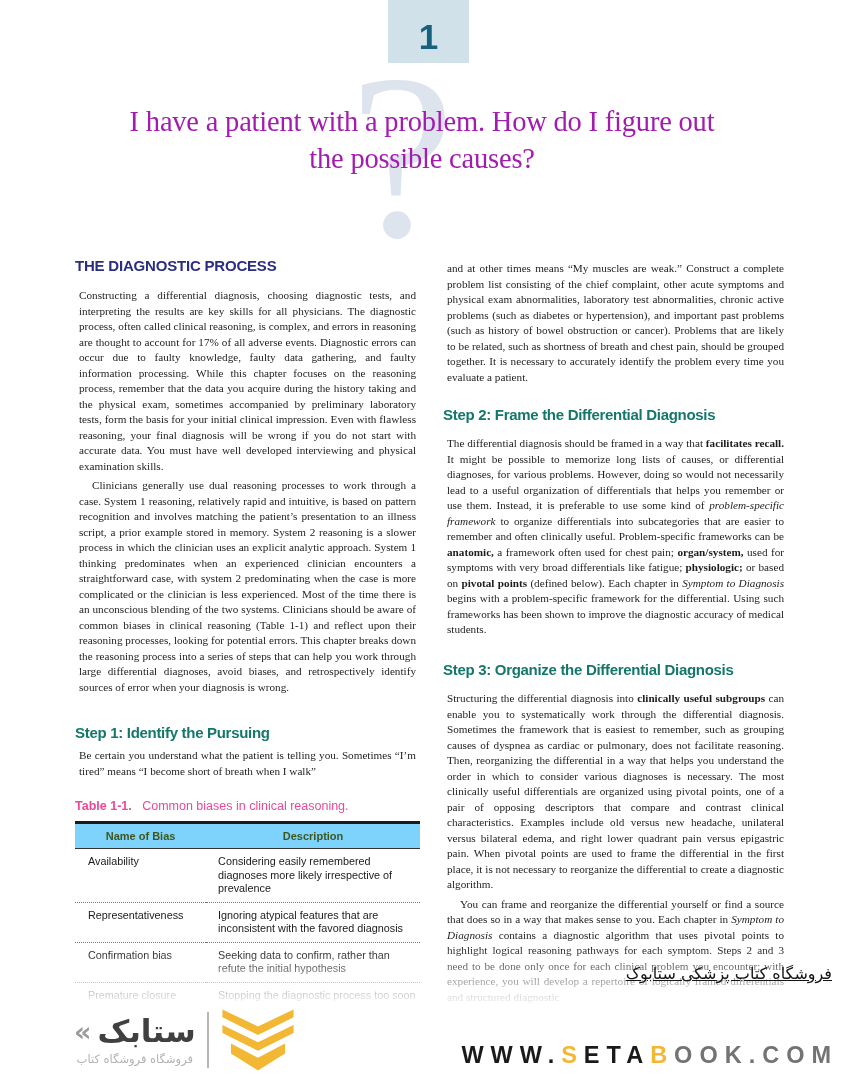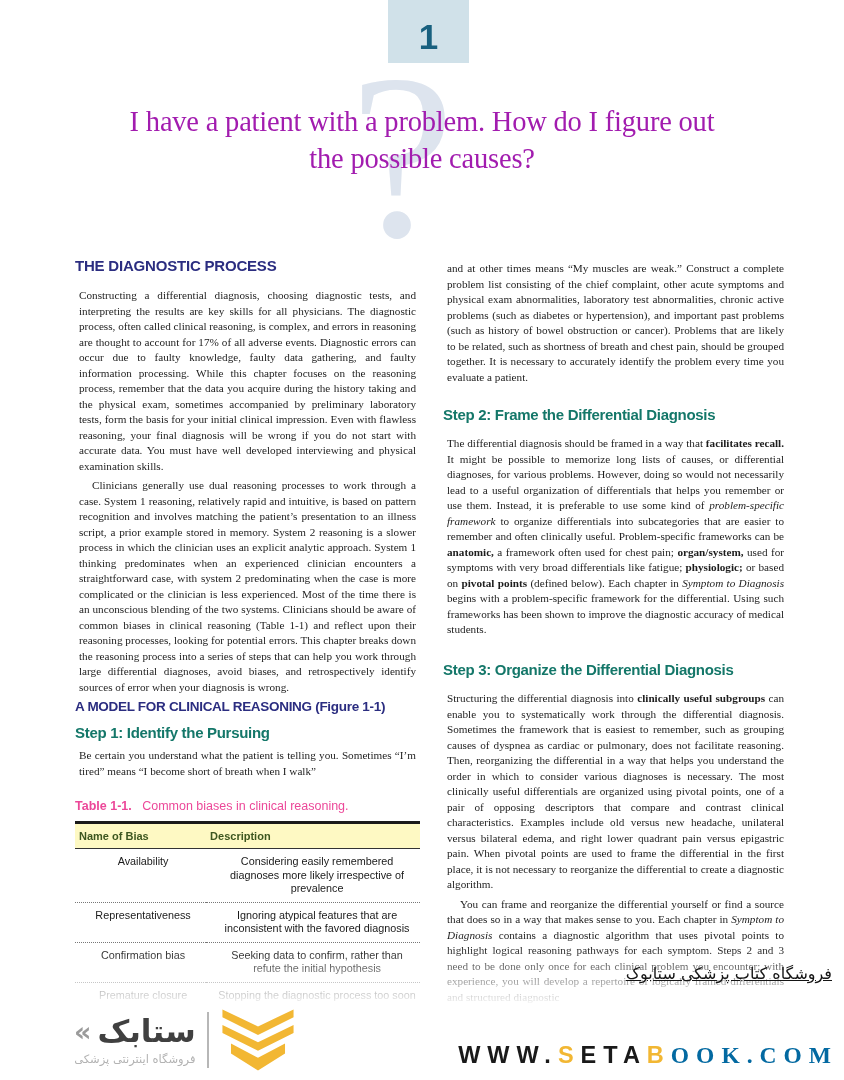--- a/index.html
+++ b/index.html
@@ -28,22 +28,22 @@
   .body-text{font-size:11.2px;line-height:15.5px;text-align:justify;color:#1d1d1d;}
   .body-text p{margin:4px;}
   .body-text p.indent{text-indent:13px;}
 
   
   .table-title{position:absolute;font-family:"Liberation Sans",sans-serif;font-size:12.5px;color:#ec4899;}
   .table-title b{font-weight:bold;}
   table.bias-table{position:absolute;border-collapse:collapse;width:345px;border-top:3px solid #1a1a1a;font-family:"Liberation Sans",sans-serif;table-layout:fixed;}
   table.bias-table col.c1{width:38%;}
   table.bias-table col.c2{width:62%;}
-  table.bias-table thead th{background:#fef9c3;color:#3d561f;font-weight:bold;font-size:11px;text-align:left;padding:6px 4px;border-bottom:1.5px solid #333;}
-  table.bias-table tbody td{font-size:10.8px;line-height:13.5px;color:#1a1a1a;vertical-align:top;padding:6px 8px 6px 13px;text-align:center;}
+  table.bias-table thead th{background:#7dd3fc;color:#3d561f;font-weight:bold;font-size:11px;text-align:center;padding:6px 4px;border-bottom:1.5px solid #333;}
+  table.bias-table tbody td{font-size:10.8px;line-height:13.5px;color:#1a1a1a;vertical-align:top;padding:6px 8px 6px 13px;}
   table.bias-table tbody td:last-child{padding-left:12px;padding-right:4px;}
   table.bias-table tbody tr + tr td{border-top:1px dotted #777;}
 
   
   .fade-overlay{position:absolute;left:0;top:948px;width:844px;height:132px;z-index:4;background:linear-gradient(to bottom,rgba(255,255,255,0) 0%,#ffffff 45%,#ffffff 100%);pointer-events:none;}
 
   
   .footer-logo{position:absolute;left:74px;top:1008px;z-index:6;display:flex;align-items:center;gap:11px;}
   .wordmark-block{display:flex;flex-direction:column;align-items:center;}
   .wordmark{display:flex;align-items:center;gap:6px;}
@@ -72,21 +72,20 @@
     <div>the possible causes?</div>
   </div>
 
   <div class="h-navy col-left" style="left:75px;top:257px;">THE DIAGNOSTIC PROCESS</div>
 
   <div class="col col-left body-text" style="top:284px;">
     <p>Constructing a differential diagnosis, choosing diagnostic tests, and interpreting the results are key skills for all physicians. The diagnostic process, often called clinical reasoning, is complex, and errors in reasoning are thought to account for 17% of all adverse events. Diagnostic errors can occur due to faulty knowledge, faulty data gathering, and faulty information processing. While this chapter focuses on the reasoning process, remember that the data you acquire during the history taking and the physical exam, sometimes accompanied by preliminary laboratory tests, form the basis for your initial clinical impression. Even with flawless reasoning, your final diagnosis will be wrong if you do not start with accurate data. You must have well developed interviewing and physical examination skills.</p>
     <p class="indent">Clinicians generally use dual reasoning processes to work through a case. System 1 reasoning, relatively rapid and intuitive, is based on pattern recognition and involves matching the patient’s presentation to an illness script, a prior example stored in memory. System 2 reasoning is a slower process in which the clinician uses an explicit analytic approach. System 1 thinking predominates when an experienced clinician encounters a straightforward case, with system 2 predominating when the case is more complicated or the clinician is less experienced. Most of the time there is an unconscious blending of the two systems. Clinicians should be aware of common biases in clinical reasoning (Table 1-1) and reflect upon their reasoning processes, looking for potential errors. This chapter breaks down the reasoning process into a series of steps that can help you work through large differential diagnoses, avoid biases, and retrospectively identify sources of error when your diagnosis is wrong.</p>
   </div>
 
-  <div class="h-navy tight" style="left:75px;top:699px;">A MODEL FOR CLINICAL REASONING (Figure 1-1)</div>
   <div class="h-teal" style="left:75px;top:724px;">Step 1: Identify the Pursuing</div>
 
   <div class="col col-left body-text" style="top:744px;">
     <p>Be certain you understand what the patient is telling you. Sometimes “I’m tired” means “I become short of breath when I walk”</p>
   </div>
 
   <div class="table-title" style="left:75px;top:799px;">
     <b>Table 1-1.</b>
     <span>&nbsp;</span>
     <span>Common biases in clinical reasoning.</span>
@@ -141,26 +140,26 @@
   </div>
 
   <div class="fade-overlay"></div>
 
   <div class="footer-logo">
     <div class="wordmark-block">
       <div class="wordmark">
         <span class="guillemet">«</span>
         <span class="brand" dir="rtl">ستابک</span>
       </div>
-      <div class="tagline" dir="rtl">فروشگاه اینترنتی پزشکی</div>
+      <div class="tagline" dir="rtl">فروشگاه فروشگاه کتاب</div>
     </div>
     <div class="logo-divider"></div>
     <svg class="emblem" width="76" height="64" viewBox="0 0 100 90" xmlns="http://www.w3.org/2000/svg">
       <polygon points="0,2 50,26 100,2 100,13 50,38 0,13" fill="#f2b733"></polygon>
       <polygon points="0,24 50,48 100,24 100,35 50,60 0,35" fill="#f2b733"></polygon>
       <polygon points="12,50 50,70 88,50 88,64 50,88 12,64" fill="#f2b733"></polygon>
     </svg>
   </div>
 
   <div class="footer-fa">فروشگاه کتاب پزشکی ستابوک</div>
-  <div class="footer-url"><span style="color: rgb(26, 26, 26);">WWW.</span><span style="color: rgb(242, 183, 51);">S</span><span style="color: rgb(26, 26, 26);">ETA</span><span style="color: rgb(242, 183, 51);">B</span><span style="color: #0369a1; font-family: Liberation Serif, serif;">OOK.COM</span></div>
+  <div class="footer-url"><span style="color: rgb(26, 26, 26);">WWW.</span><span style="color: rgb(242, 183, 51);">S</span><span style="color: rgb(26, 26, 26);">ETA</span><span style="color: rgb(242, 183, 51);">B</span><span style="color: #737373;">OOK.COM</span></div>
 
 </div>
 
 </body></html>

